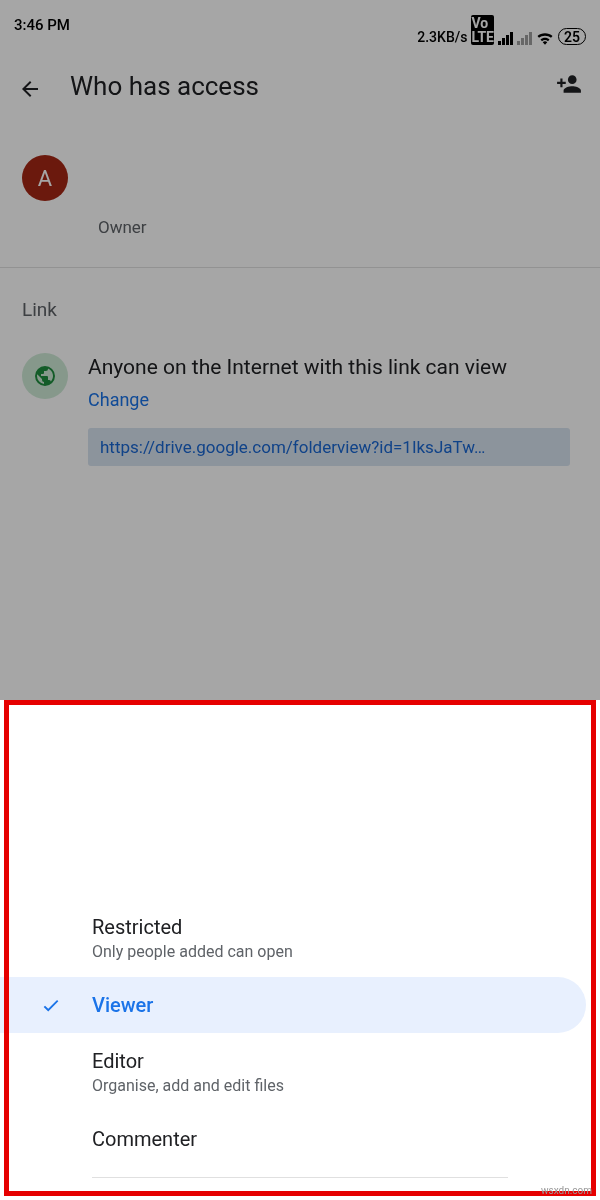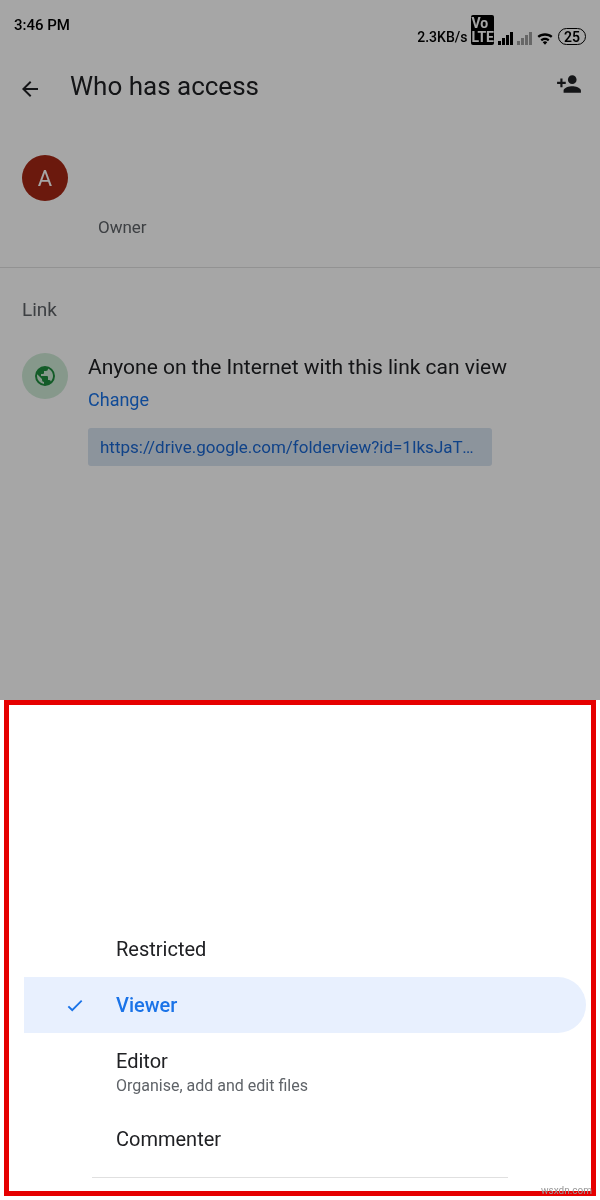--- a/index.html
+++ b/index.html
@@ -167,21 +167,21 @@
     .url-box {
       background: #d8e3f0;
       color: #1967d2;
       font-size: 17px;
       padding: 9px 12px;
       border-radius: 3px;
       margin-top: 18px;
       white-space: nowrap;
       overflow: hidden;
       text-overflow: ellipsis;
-      width: 404px;
+      width: 482px;
     }
     
     .bottom-sheet {
       position: absolute;
       bottom: 0;
       left: 0;
       width: 100%;
       background: #fff;
       z-index: 10;
       border-radius: 14px 14px 0 0;
@@ -194,21 +194,20 @@
       left: 4px;
       right: 4px;
       bottom: 4px;
       border: 5px solid #e60000;
       z-index: 20;
       pointer-events: none;
     }
     .option {
       padding: 16px 16px 16px 92px;
       position: relative;
-      margin-left: 24px;
     }
     .option-title {
       font-size: 20px;
       color: #202124;
       font-weight: 400;
     }
     .option-sub {
       font-size: 16px;
       color: #5f6368;
       margin-top: 3px;
@@ -308,20 +307,21 @@
       <div class="url-box">https://drive.google.com/folderview?id=1IksJaTw…</div>
     </div>
   </div>
 </div>
 
 <div class="scrim"></div>
 
 <div class="bottom-sheet">
   <div class="option">
     <div class="option-title">Restricted</div>
+    <div class="option-sub">Only people added can open</div>
   </div>
   <div class="option selected">
     <svg class="check-ic" width="22" height="22" viewBox="0 0 24 24">
         <path d="M9 16.2l-3.5-3.5L4 14.1 9 19l11-11-1.4-1.4z" fill="#1a73e8"></path>
       </svg>
     <div class="option-title">Viewer</div>
   </div>
   <div class="option">
     <div class="option-title">Editor</div>
     <div class="option-sub">Organise, add and edit files</div>

